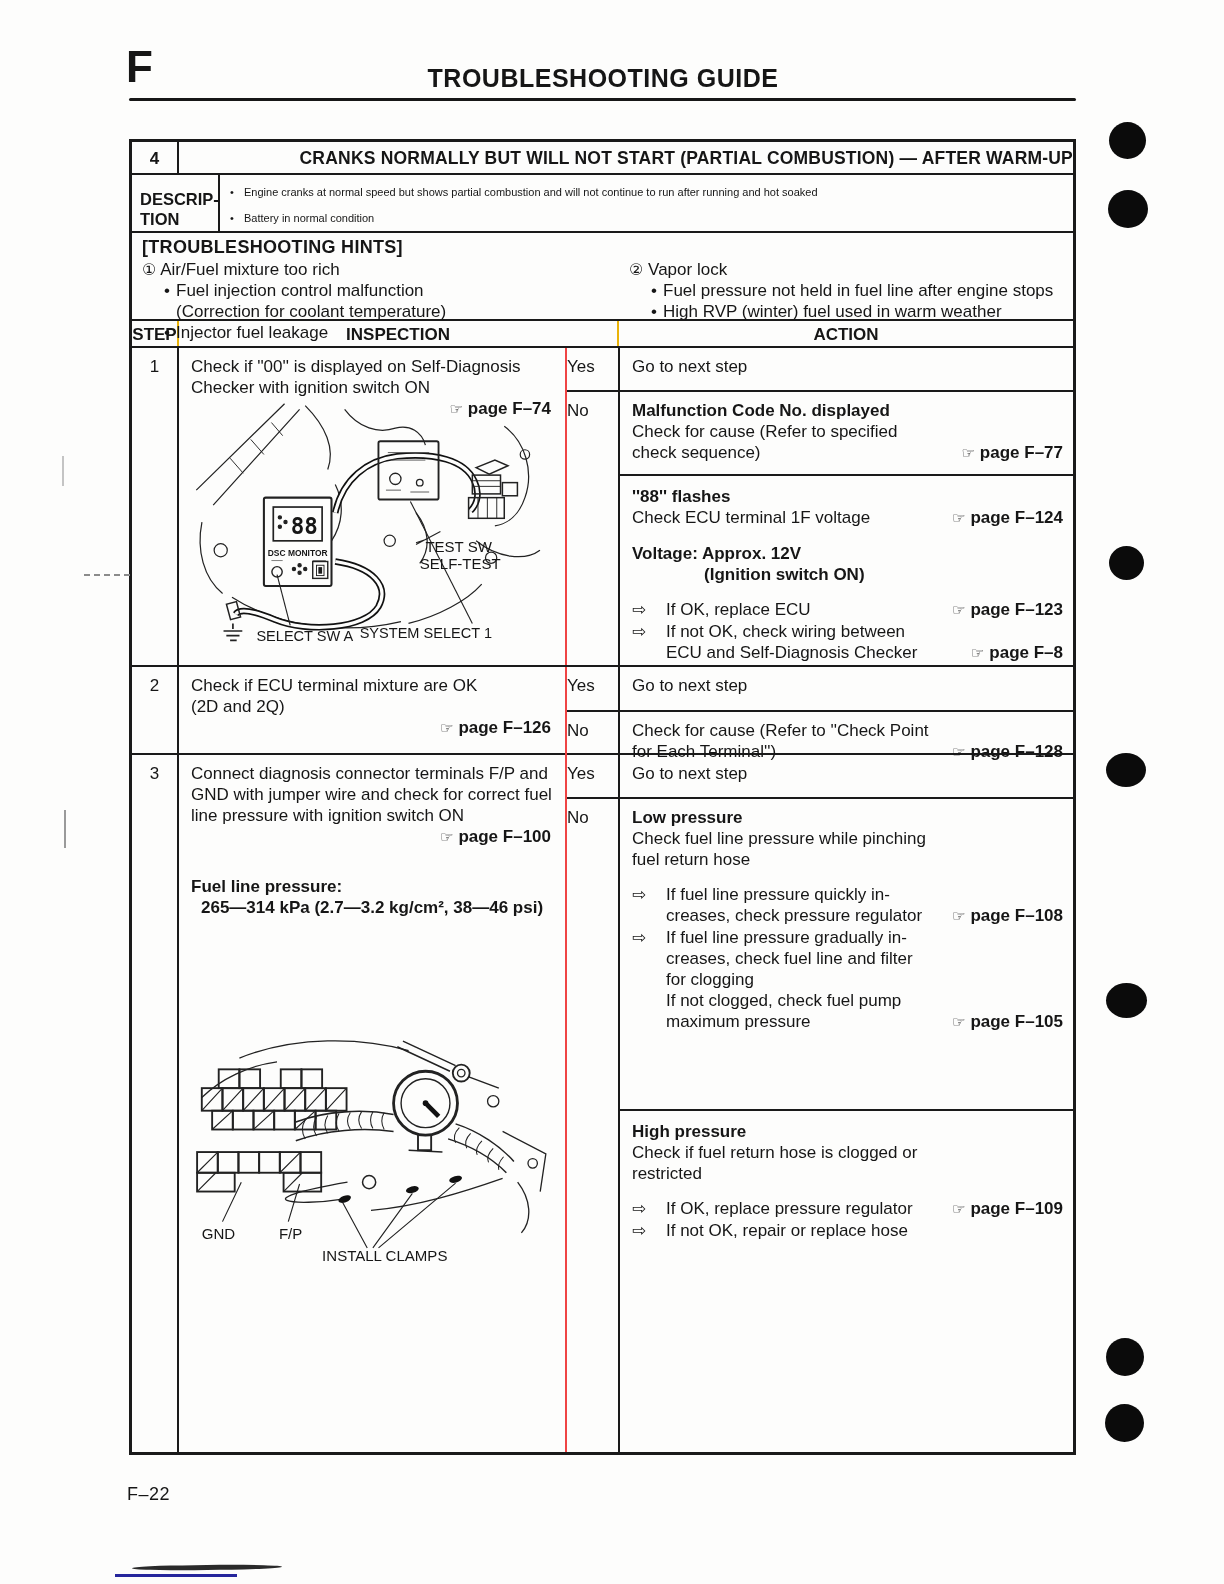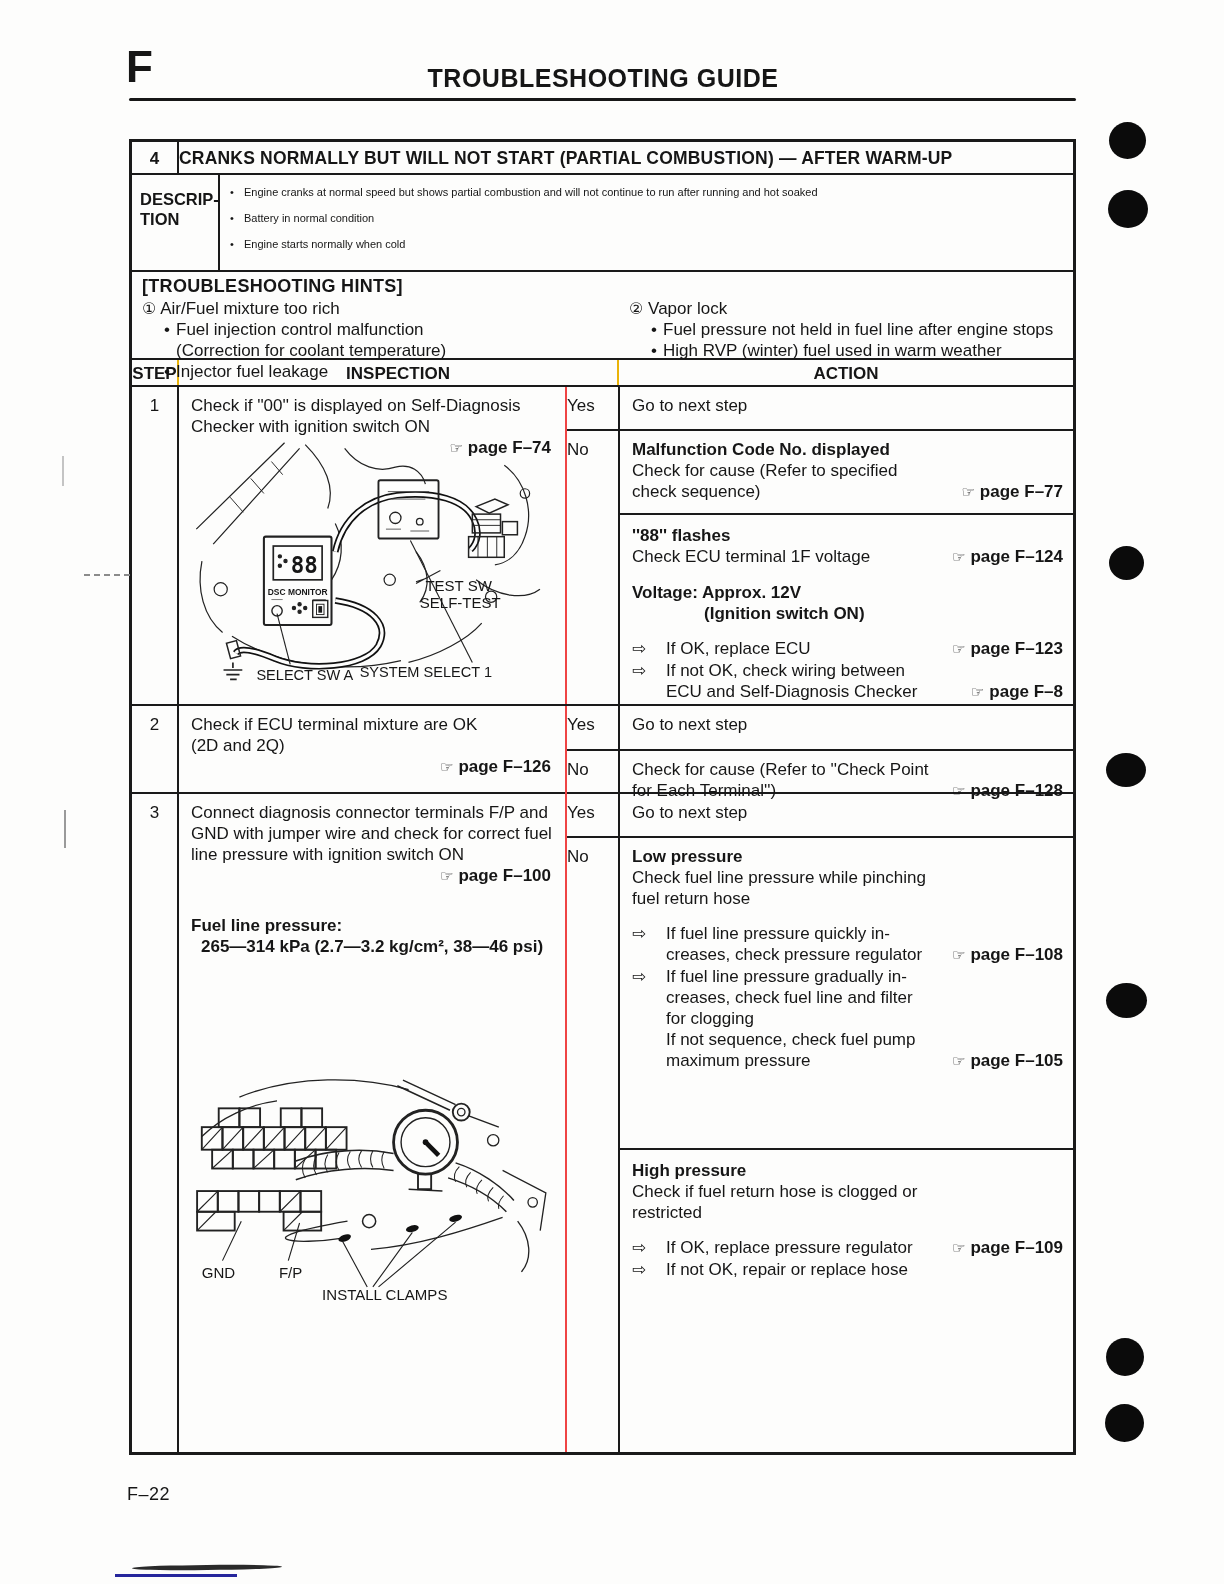--- a/index.html
+++ b/index.html
@@ -12,22 +12,22 @@
   .hdr-letter{left:126px;top:42px;font-size:44px;font-weight:bold;letter-spacing:1px;}
   .hdr-title{left:130px;top:64px;width:946px;text-align:center;font-size:25px;font-weight:bold;letter-spacing:.5px;}
   .hdr-rule{left:129px;top:98px;width:947px;height:3px;background:#171717;border-radius:2px;}
 
   
   .doc{left:129px;top:139px;width:947px;height:1316px;border:3px solid #1a1a1a;background:#fdfdfc;
        display:flex;flex-direction:column;font-size:17px;line-height:21px;}
   .brow{border-bottom:2px solid #1a1a1a;}
   .r-title{height:33px;display:grid;grid-template-columns:47px 1fr;}
   .r-title .num{border-right:2px solid #1a1a1a;text-align:center;font-weight:bold;padding-top:6px;font-size:17px;}
-  .r-title .ttl{text-align:left;font-weight:bold;padding-top:6px;font-size:17.5px;letter-spacing:.2px;}
-  .r-desc{height:97px;display:grid;grid-template-columns:88px 1fr;overflow:hidden;}
+  .r-title .ttl{text-align:right;font-weight:bold;padding-top:6px;font-size:17.5px;letter-spacing:.2px;}
+  .r-desc{height:58px;display:grid;grid-template-columns:88px 1fr;overflow:hidden;}
   .r-desc .dlabel{border-right:2px solid #1a1a1a;font-weight:bold;padding:14px 0 0 8px;font-size:16.5px;line-height:20px;}
   .r-desc .dcontent{padding:4px 6px 0 10px;font-size:11px;line-height:26px;}
   .bullet{position:relative;padding-left:14px;}
   .bullet::before{content:"•";position:absolute;left:0;top:0;}
   .r-hints{height:88px;padding:4px 8px 0 10px;}
   .hints-h{font-weight:bold;font-size:18px;letter-spacing:.3px;}
   .hints-cols{display:grid;grid-template-columns:487px 1fr;}
   .hnum-line{margin-top:1px;}
   .circ{font-family:"DejaVu Sans",sans-serif;font-size:16px;}
   .hitem{padding-left:34px;position:relative;}
@@ -403,21 +403,21 @@
                   <span class="arr">⇨</span>
                   <span>If fuel line pressure gradually in-</span>
                 </div>
               <div class="aline cont">
                   <span>creases, check fuel line and filter</span>
                 </div>
               <div class="aline cont">
                   <span>for clogging</span>
                 </div>
               <div class="aline cont">
-                  <span>If not sequence, check fuel pump</span>
+                  <span>If not clogged, check fuel pump</span>
                 </div>
               <div class="aline cont">
                   <span>maximum pressure</span>
                   <span class="grow"></span>
                   <span class="ref"><span class="hand">☞</span><span class="reft">page F–105</span></span>
                 </div>
             </div>
             <div class="biggap"></div>
             <div class="adivider"></div>
             <div>

